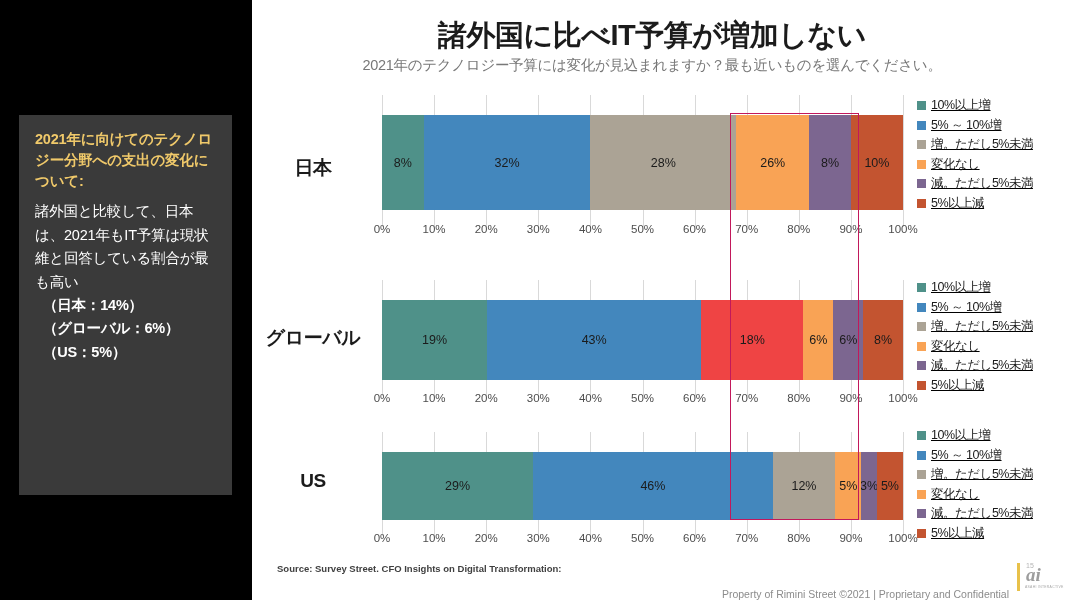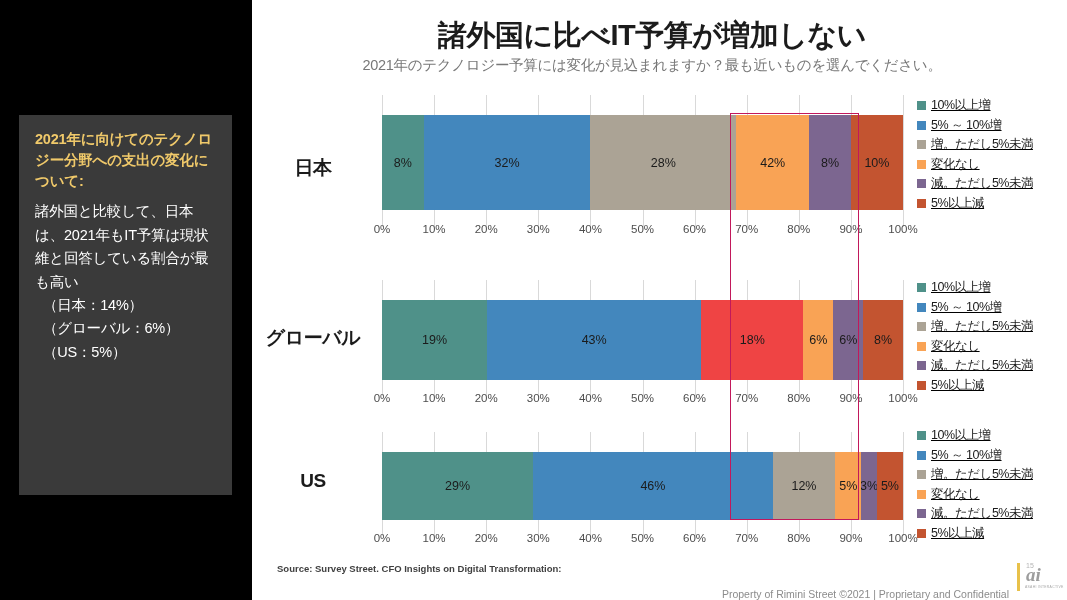--- a/index.html
+++ b/index.html
@@ -48,20 +48,21 @@
     margin: 0;
     letter-spacing: -0.2px;
   }
   .callout-sub {
     color: #ffffff;
     font-size: 14.5px;
     line-height: 1.62;
     margin: 0;
     padding-left: 8px;
     letter-spacing: -0.2px;
+    font-weight: bold;
   }
 
   
   .content {
     position: absolute;
     left: 252px; top: 0;
     width: 815px; height: 600px;
     background: #ffffff;
   }
   .chart-title {
@@ -264,21 +265,21 @@
               <div class="gridline" style="left: 312.6px;"></div>
               <div class="gridline" style="left: 364.7px;"></div>
               <div class="gridline" style="left: 416.8px;"></div>
               <div class="gridline" style="left: 468.9px;"></div>
               <div class="gridline" style="left: 521px;"></div>
             </div>
             <div class="bar" style="top: 20px; height: 95px;">
               <div class="seg" style="width: 41.68px; background: rgb(79, 145, 137);">8%</div>
               <div class="seg" style="width: 166.72px; background: rgb(67, 135, 189);">32%</div>
               <div class="seg" style="width: 145.88px; background: rgb(171, 163, 149);">28%</div>
-              <div class="seg" style="width: 72.94px; background: rgb(249, 163, 85);">42%</div>
+              <div class="seg" style="width: 72.94px; background: rgb(249, 163, 85);">26%</div>
               <div class="seg" style="width: 41.68px; background: rgb(124, 102, 144);">8%</div>
               <div class="seg" style="width: 52.1px; background: rgb(195, 84, 48);">10%</div>
             </div>
             <div class="axis" style="top: 128px;">
               <div class="tick" style="left: 0px;">0%</div>
               <div class="tick" style="left: 52.1px;">10%</div>
               <div class="tick" style="left: 104.2px;">20%</div>
               <div class="tick" style="left: 156.3px;">30%</div>
               <div class="tick" style="left: 208.4px;">40%</div>
               <div class="tick" style="left: 260.5px;">50%</div>

